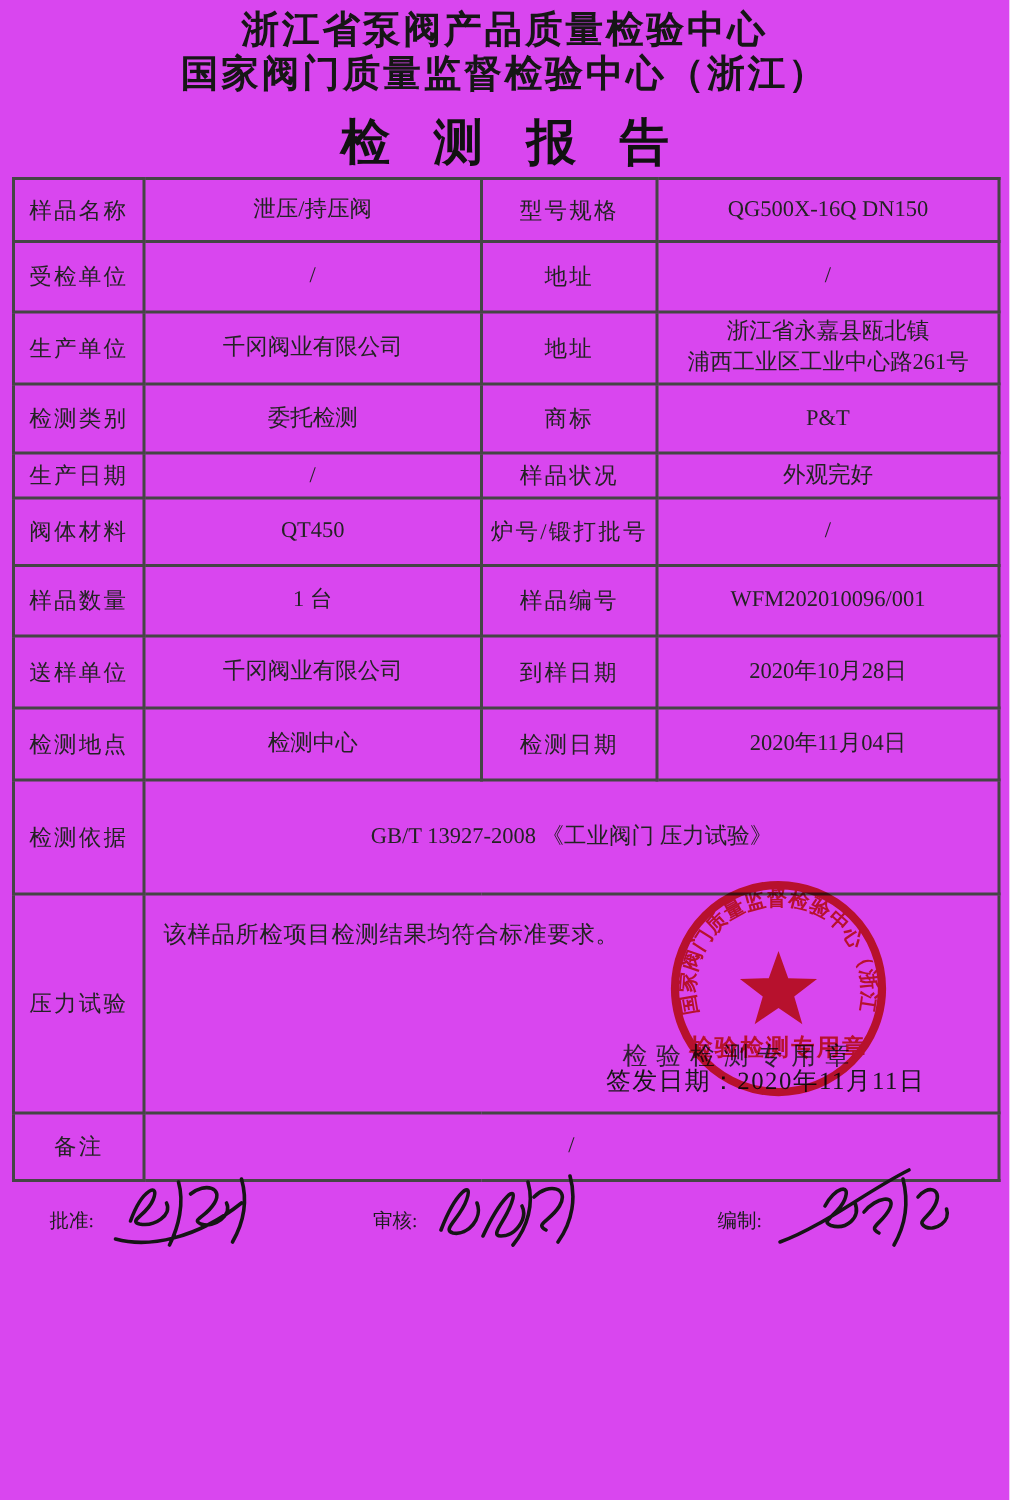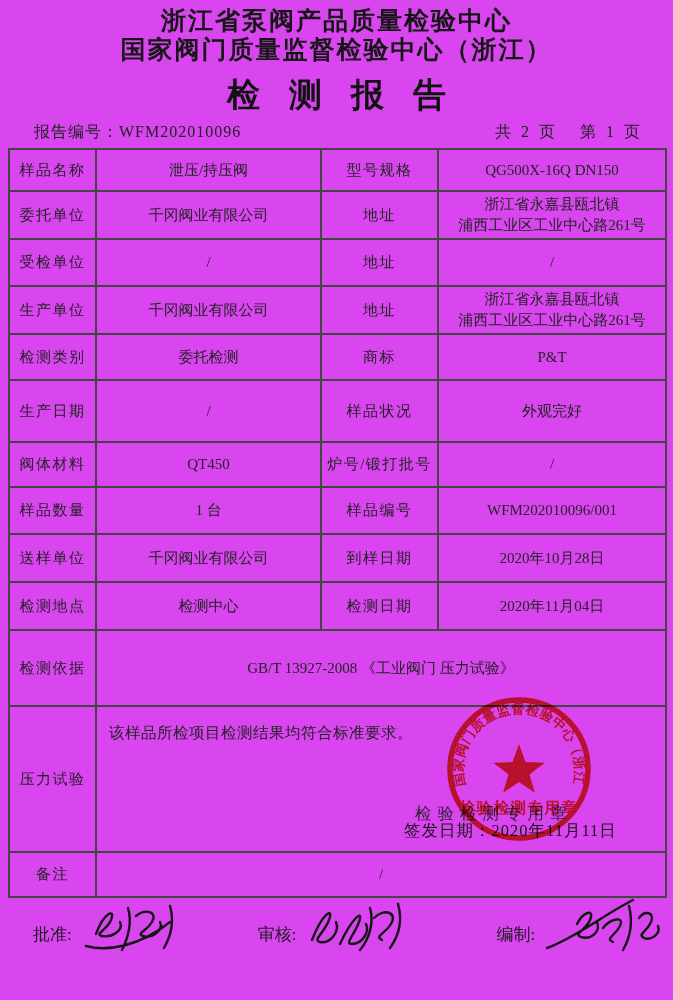--- a/index.html
+++ b/index.html
@@ -49,85 +49,74 @@
   }
   .issue-date {
     position:absolute; left:307px; top:113px; font-size:16.5px;
     letter-spacing:1px; color:#161616; white-space:nowrap;
   }
   .stamp-svg {
     position:absolute; left:342px; top:-18px; width:160px; height:160px;
     mix-blend-mode:multiply; opacity:.92; pointer-events:none;
   }
   .sign-row {
-    display:flex; align-items:center; margin:24px 0 0 33px;
-    font-size:17px; color:#1c1c1c;
+    display:flex; align-items:center; margin:14px 0 0 33px;
+    font-size:13px; color:#1c1c1c;
   }
   .sign-block { display:flex; align-items:center; white-space:nowrap; }
   .sign-block svg { margin:-26px 0 -8px 6px; }
   .sb-review { margin-left:62px; }
   .sb-prepare { margin-left:74px; }
 </style>
 </head>
 <body>
 
 <div class="page">
 
   <div class="header">
     <div class="org-line">浙江省泵阀产品质量检验中心</div>
     <div class="org-line">国家阀门质量监督检验中心（浙江）</div>
     <div class="report-title">检测报告</div>
   </div>
 
-  <div class="meta-row">
-    <div class="meta-left"><span>报告编号：</span><span>WFM202010096</span></div>
-    <div class="meta-right"><span>共 2 页</span><span class="pg">第 1 页</span></div>
-  </div>
 
   <table class="report">
     <colgroup>
         <col style="width:87px">
         <col style="width:225px">
         <col style="width:117px">
         <col style="width:228px">
       </colgroup>
     <tbody>
         <tr style="height:42px">
       <td class="lab">样品名称</td>
       <td class="val">泄压/持压阀</td>
       <td class="lab">型号规格</td>
       <td class="val">QG500X-16Q DN150</td>
-    </tr>
-    <tr style="height:46px">
-      <td class="lab">委托单位</td>
-      <td class="val">千冈阀业有限公司</td>
-      <td class="lab">地址</td>
-      <td class="val">浙江省永嘉县瓯北镇
-浦西工业区工业中心路261号</td>
     </tr>
     <tr style="height:47px">
       <td class="lab">受检单位</td>
       <td class="val">/</td>
       <td class="lab">地址</td>
       <td class="val">/</td>
     </tr>
     <tr style="height:47px">
       <td class="lab">生产单位</td>
       <td class="val">千冈阀业有限公司</td>
       <td class="lab">地址</td>
       <td class="val">浙江省永嘉县瓯北镇
 浦西工业区工业中心路261号</td>
     </tr>
     <tr style="height:46px">
       <td class="lab">检测类别</td>
       <td class="val">委托检测</td>
       <td class="lab">商标</td>
       <td class="val">P&amp;T</td>
     </tr>
-    <tr style="height:62px">
+    <tr style="height:30px">
       <td class="lab">生产日期</td>
       <td class="val">/</td>
       <td class="lab">样品状况</td>
       <td class="val">外观完好</td>
     </tr>
     <tr style="height:45px">
       <td class="lab">阀体材料</td>
       <td class="val">QT450</td>
       <td class="lab">炉号/锻打批号</td>
       <td class="val">/</td>

